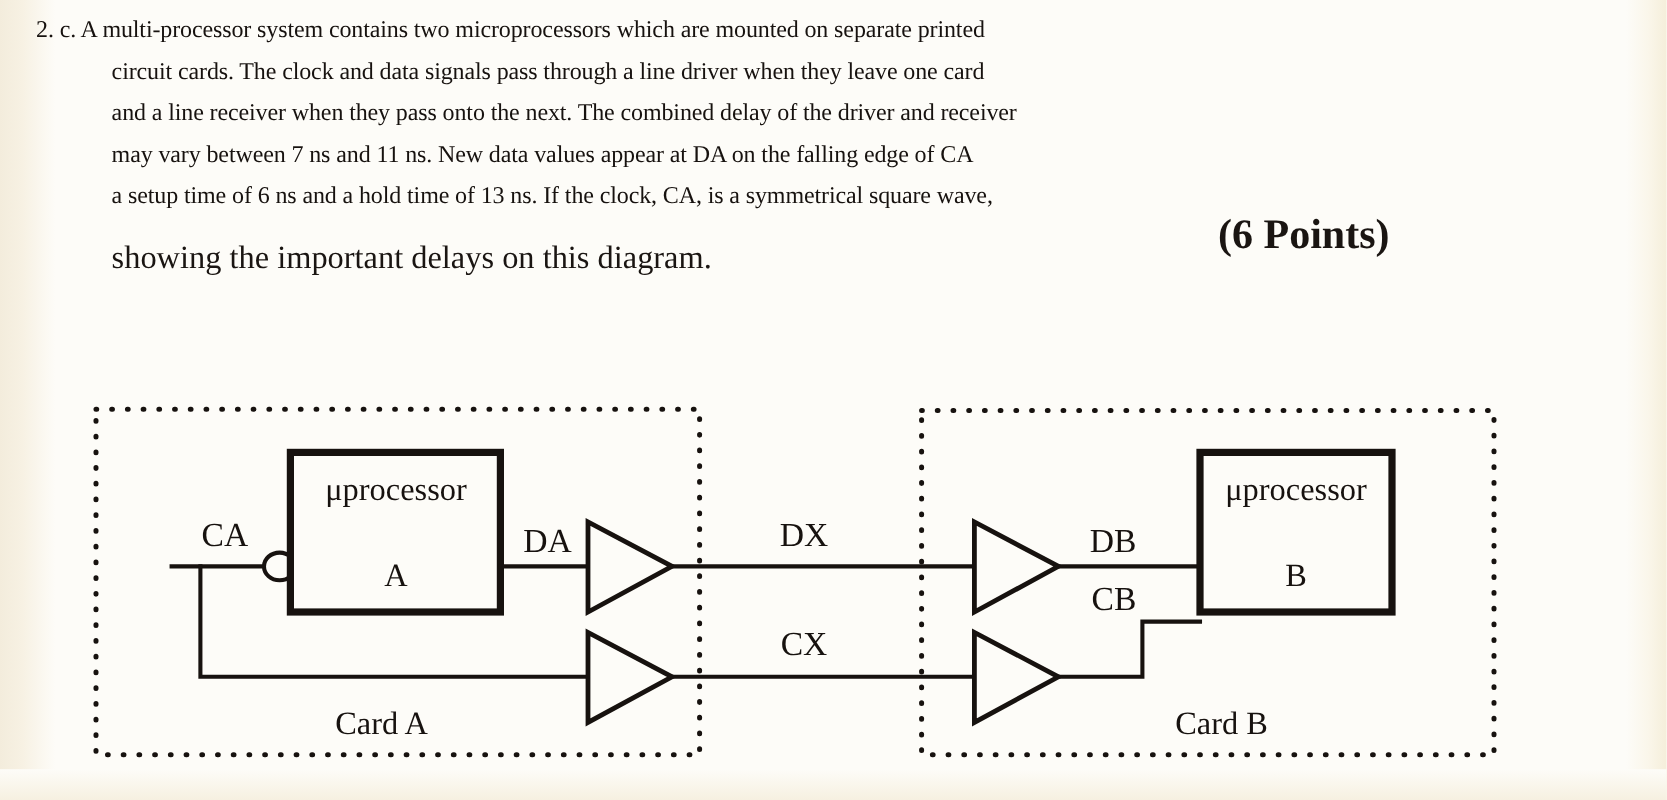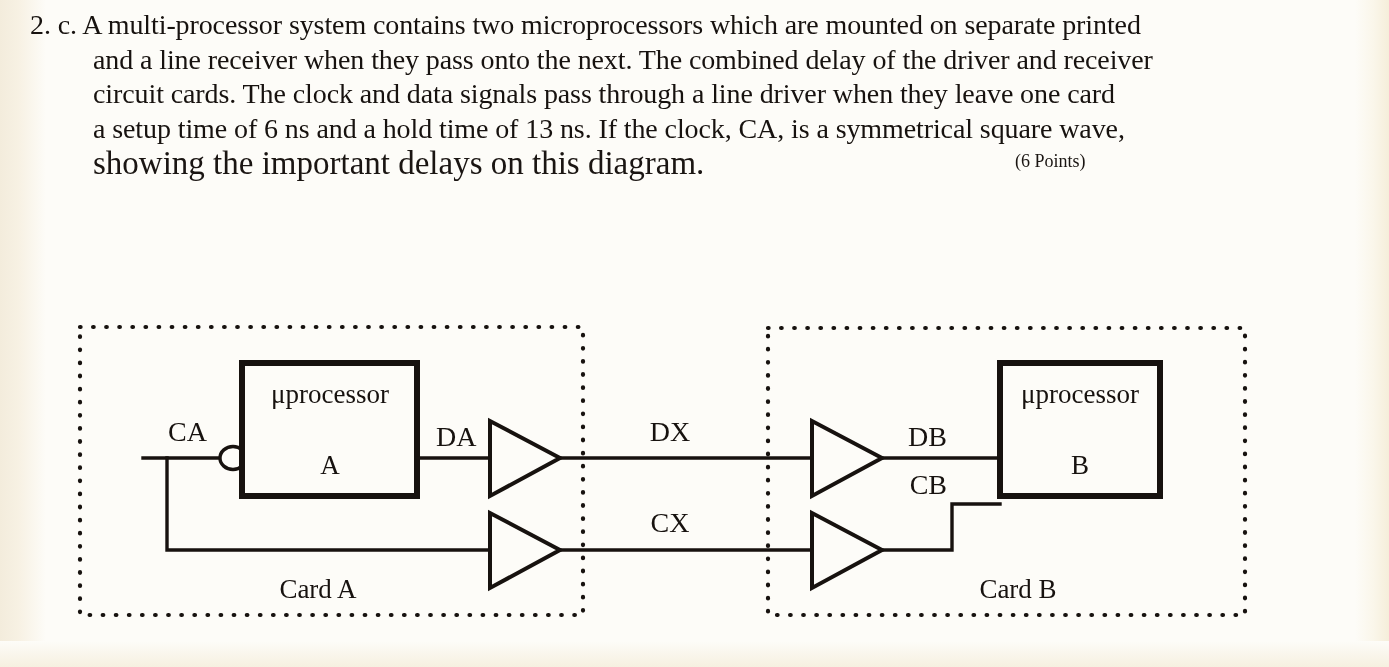--- a/index.html
+++ b/index.html
@@ -40,56 +40,56 @@
   }
 
   
   #question {
     position: absolute;
     left: 30px;
     top: 8px;
     width: 1330px;
   }
   .qline {
-    font-size: 28px;
+    font-size: 20px;
     line-height: 34.5px;
     letter-spacing: -0.1px;
     white-space: pre;
     color: #17120f;
   }
   .qline.indent {
     padding-left: 63px;
   }
   .points-row {
     position: relative;
     height: 34.5px;
   }
   .points-row .indent-text {
     position: absolute;
     left: 63px;
-    top: 0;
-    font-size: 33px;
+    top: 16px;
+    font-size: 27px;
     line-height: 34.5px;
     white-space: pre;
   }
   .points-row .points {
     position: absolute;
     left: 985px;
     top: -2px;
-    font-size: 18px;
+    font-size: 35px;
     line-height: 34.5px;
-    font-weight: normal;
+    font-weight: bold;
     white-space: pre;
   }
 
   
   #diagram {
     position: absolute;
     left: 0;
-    top: 308px;
+    top: 322px;
     width: 1389px;
     height: 330px;
   }
   #diagram svg { display: block; }
 
   .dlabel {
     font-family: "Liberation Serif", "DejaVu Serif", serif;
     fill: #17120f;
   }
 </style>
@@ -97,22 +97,23 @@
 <body>
 
 <div id="page">
 
   <div class="paper-tint-left"></div>
   <div class="paper-tint-right"></div>
   <div class="paper-tint-bottom"></div>
 
   <div id="question">
     <div class="qline">2. c. A multi-processor system contains two microprocessors which are mounted on separate printed</div>
+    <div class="qline indent">circuit cards. The clock and data signals pass through a line driver when they leave one card</div>
     <div class="qline indent">and a line receiver when they pass onto the next. The combined delay of the driver and receiver</div>
-    <div class="qline indent">circuit cards. The clock and data signals pass through a line driver when they leave one card</div>
+    <div class="qline indent">may vary between 7 ns and 11 ns. New data values appear at DA on the falling edge of CA</div>
     <div class="qline indent">a setup time of 6 ns and a hold time of 13 ns. If the clock, CA, is a symmetrical square wave,</div>
     <div class="points-row">
       <span class="indent-text">showing the important delays on this diagram.</span>
       <span class="points">(6 Points)</span>
     </div>
   </div>
 
   <div id="diagram">
     <svg width="1389" height="330" viewBox="0 0 1389 330" xmlns="http://www.w3.org/2000/svg">
 

